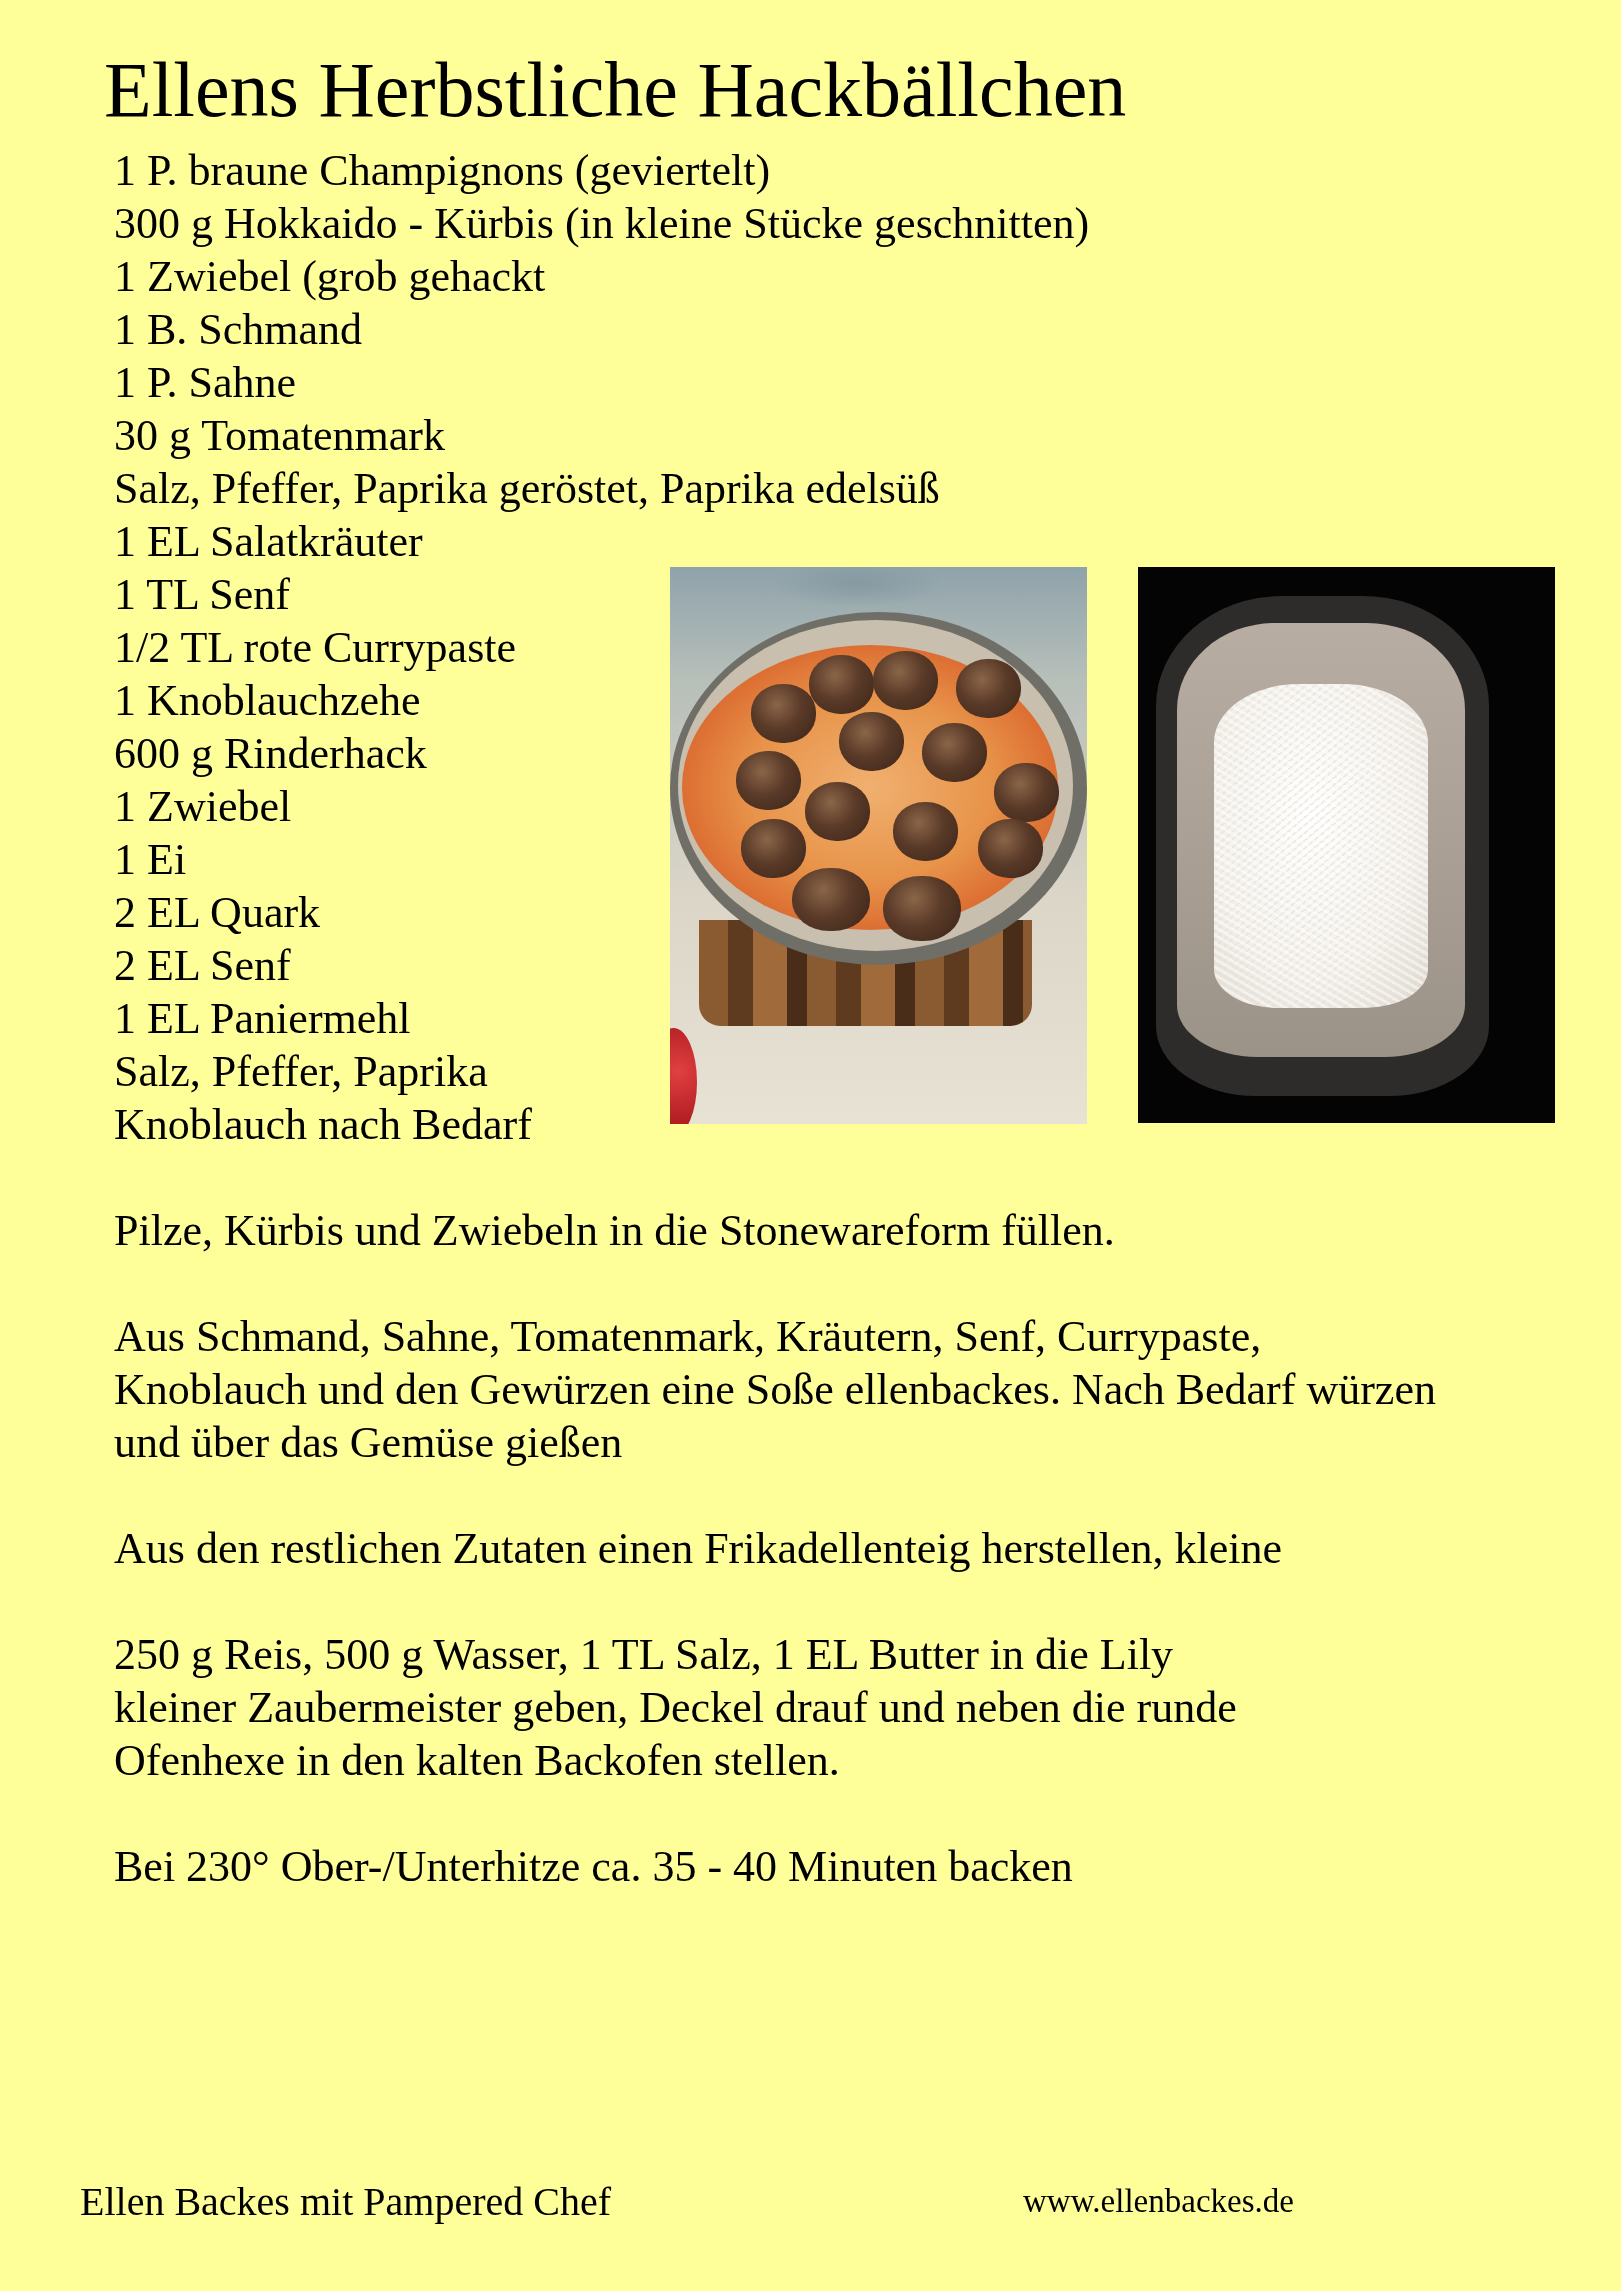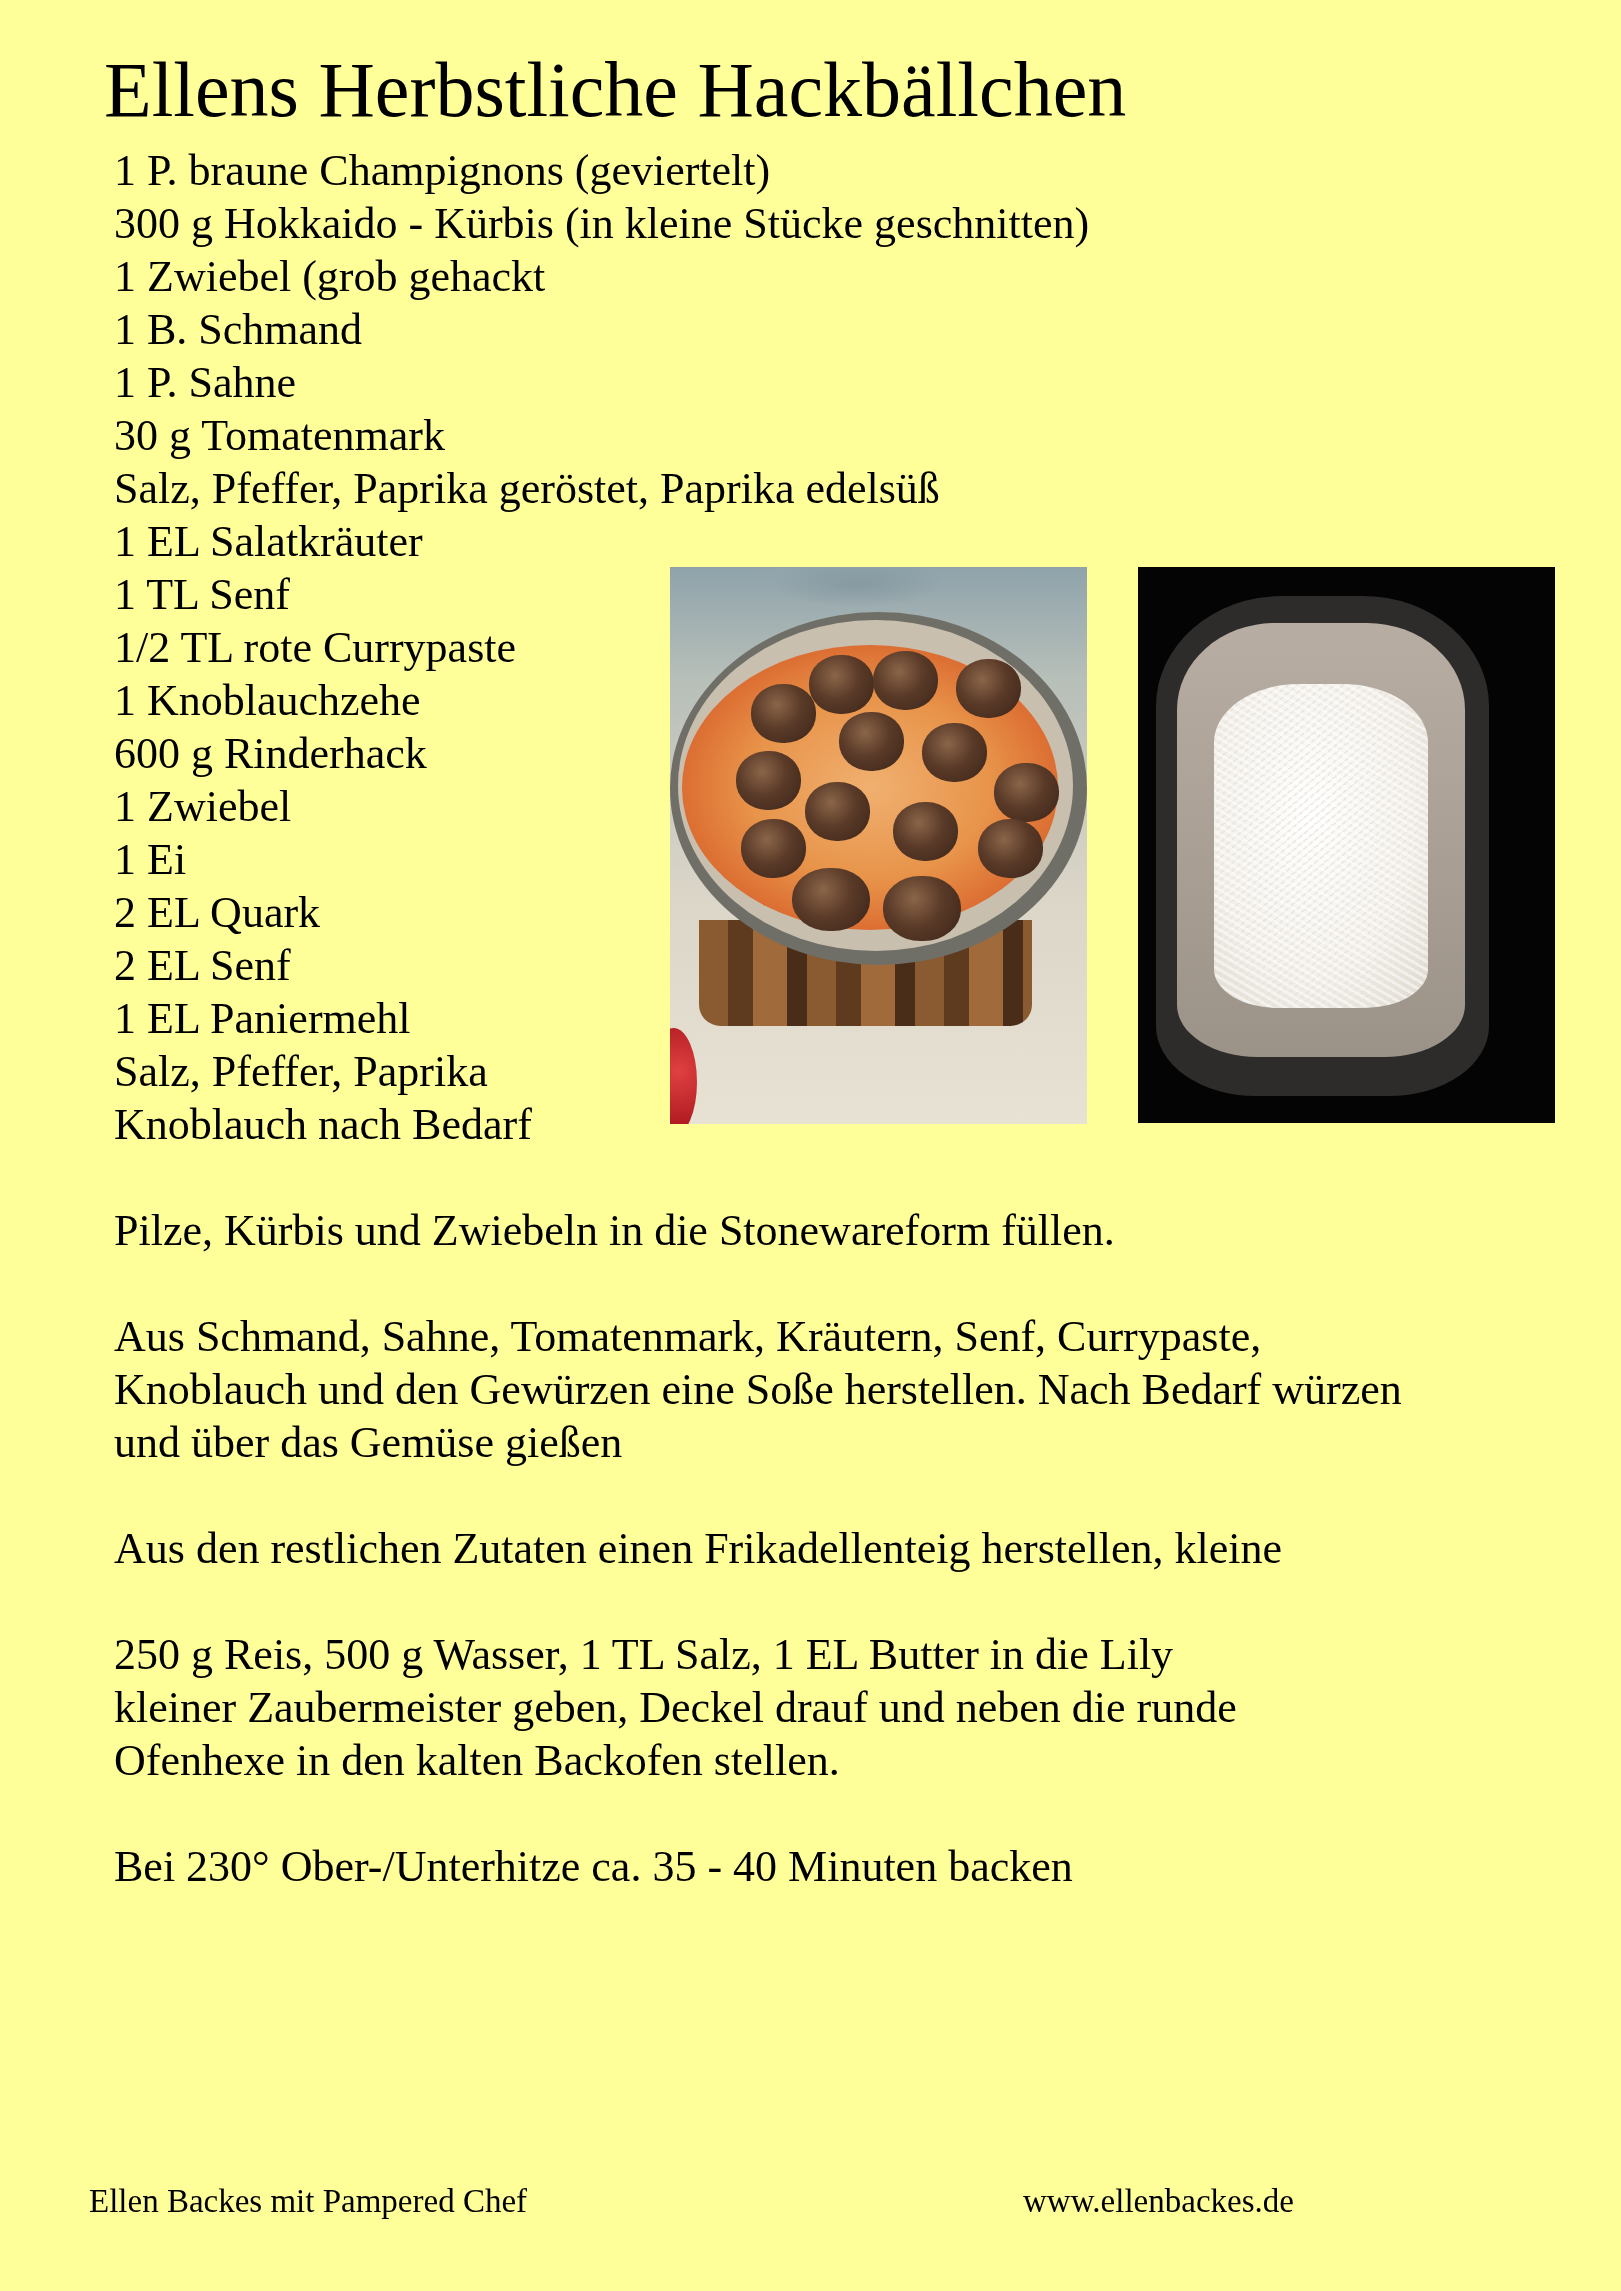--- a/index.html
+++ b/index.html
@@ -72,21 +72,21 @@
   }
   .rice {
     position: absolute; left: 37px; top: 61px; right: 37px; bottom: 49px;
     border-radius: 40% 40% 30% 30% / 18% 18% 12% 12%;
     background:
       repeating-linear-gradient(30deg, rgba(255,255,255,0.5) 0 2.9px, transparent 2.9px 6.9px),
       repeating-linear-gradient(-40deg, rgba(230,225,215,0.6) 0 2px, transparent 2px 5.9px),
       radial-gradient(ellipse at 45% 40%, #ffffff 0%, #f2efe9 60%, #dcd6cc 100%);
   }
   .footer-left {
-    position: absolute; left: 89px; top: 2182px; font-size: 33px; line-height: 39px; white-space: nowrap;
+    position: absolute; left: 80px; top: 2182px; font-size: 40px; line-height: 39px; white-space: nowrap;
   }
   .footer-right {
     position: absolute; left: 1023px; top: 2182px; font-size: 33px; line-height: 39px; white-space: nowrap;
   }
 </style>
 </head>
 <body>
 
 <div class="title">Ellens Herbstliche Hackbällchen</div>
 
@@ -114,21 +114,21 @@
   </div>
 
   <div class="blank"></div>
   <div>
     <div class="line">Pilze, Kürbis und Zwiebeln in die Stonewareform füllen.</div>
   </div>
 
   <div class="blank"></div>
   <div>
     <div class="line">Aus Schmand, Sahne, Tomatenmark, Kräutern, Senf, Currypaste,</div>
-    <div class="line">Knoblauch und den Gewürzen eine Soße herstellen. Nach Bedarf würzen</div>
+    <div class="line">Knoblauch und den Gewürzen eine Soße ellenbackes. Nach Bedarf würzen</div>
     <div class="line">und über das Gemüse gießen</div>
   </div>
 
   <div class="blank"></div>
   <div>
     <div class="line">Aus den restlichen Zutaten einen Frikadellenteig herstellen, kleine</div>
   </div>
 
   <div class="blank"></div>
   <div>

